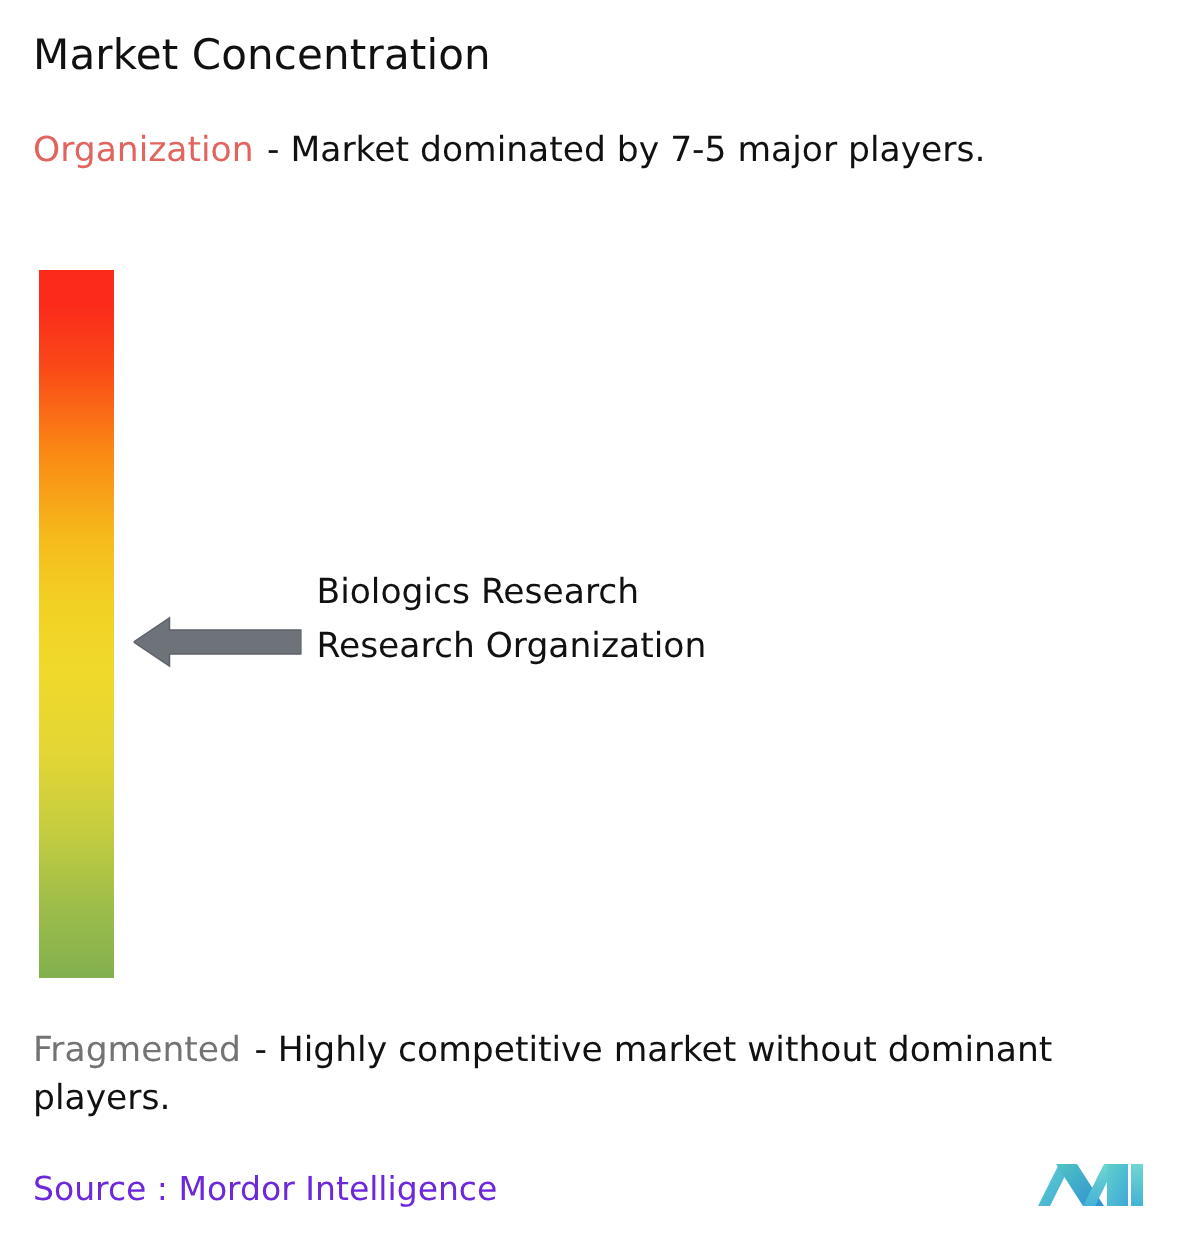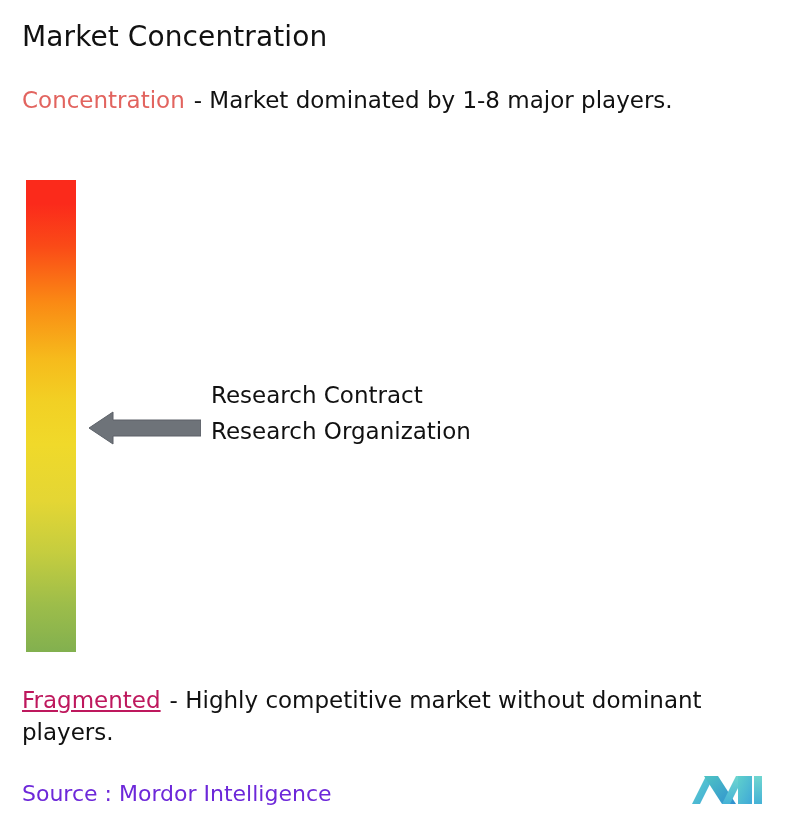--- a/index.html
+++ b/index.html
@@ -56,22 +56,21 @@
     width: 768px;
     font-size: 23px;
     line-height: 32px;
     font-weight: 400;
     color: #111111;
   }
   .kw-consolidated {
     color: #e2645f;
   }
   .kw-fragmented {
-    color: #be185d;
-    text-decoration: underline;
+    color: #737373;
   }
   .kw-gap {
     display: inline-block;
     width: 9px;
   }
 
   
   .scale-bar {
     position: absolute;
     left: 26px;
@@ -140,33 +139,33 @@
   }
 </style>
 </head>
 <body>
 
 <div class="chart-root">
 
   <div class="chart-title">Market Concentration</div>
 
   <div class="caption-top">
-    <span class="kw-consolidated">Concentration</span><span class="kw-gap"></span><span>- Market dominated by 1-8 major players.</span>
+    <span class="kw-consolidated">Organization</span><span class="kw-gap"></span><span>- Market dominated by 7-5 major players.</span>
   </div>
 
   <div class="scale-bar"></div>
 
   <div class="pointer-arrow">
     <svg width="112" height="38" viewBox="0 0 112 38" xmlns="http://www.w3.org/2000/svg">
       <polygon points="0,19 24,3 24,11 112,11 112,27 24,27 24,35" fill="#6e7379" stroke="#5d6169" stroke-width="1"></polygon>
     </svg>
   </div>
 
   <div class="callout-label">
-    <span class="ln">Research Contract</span>
+    <span class="ln">Biologics Research</span>
     <span class="ln">Research Organization</span>
   </div>
 
   <div class="caption-bottom">
     <span class="kw-fragmented">Fragmented</span><span class="kw-gap"></span><span>- Highly competitive market without dominant players.</span>
   </div>
 
   <div class="source-line">
     <span>Source :</span>
     <span>Mordor Intelligence</span>

